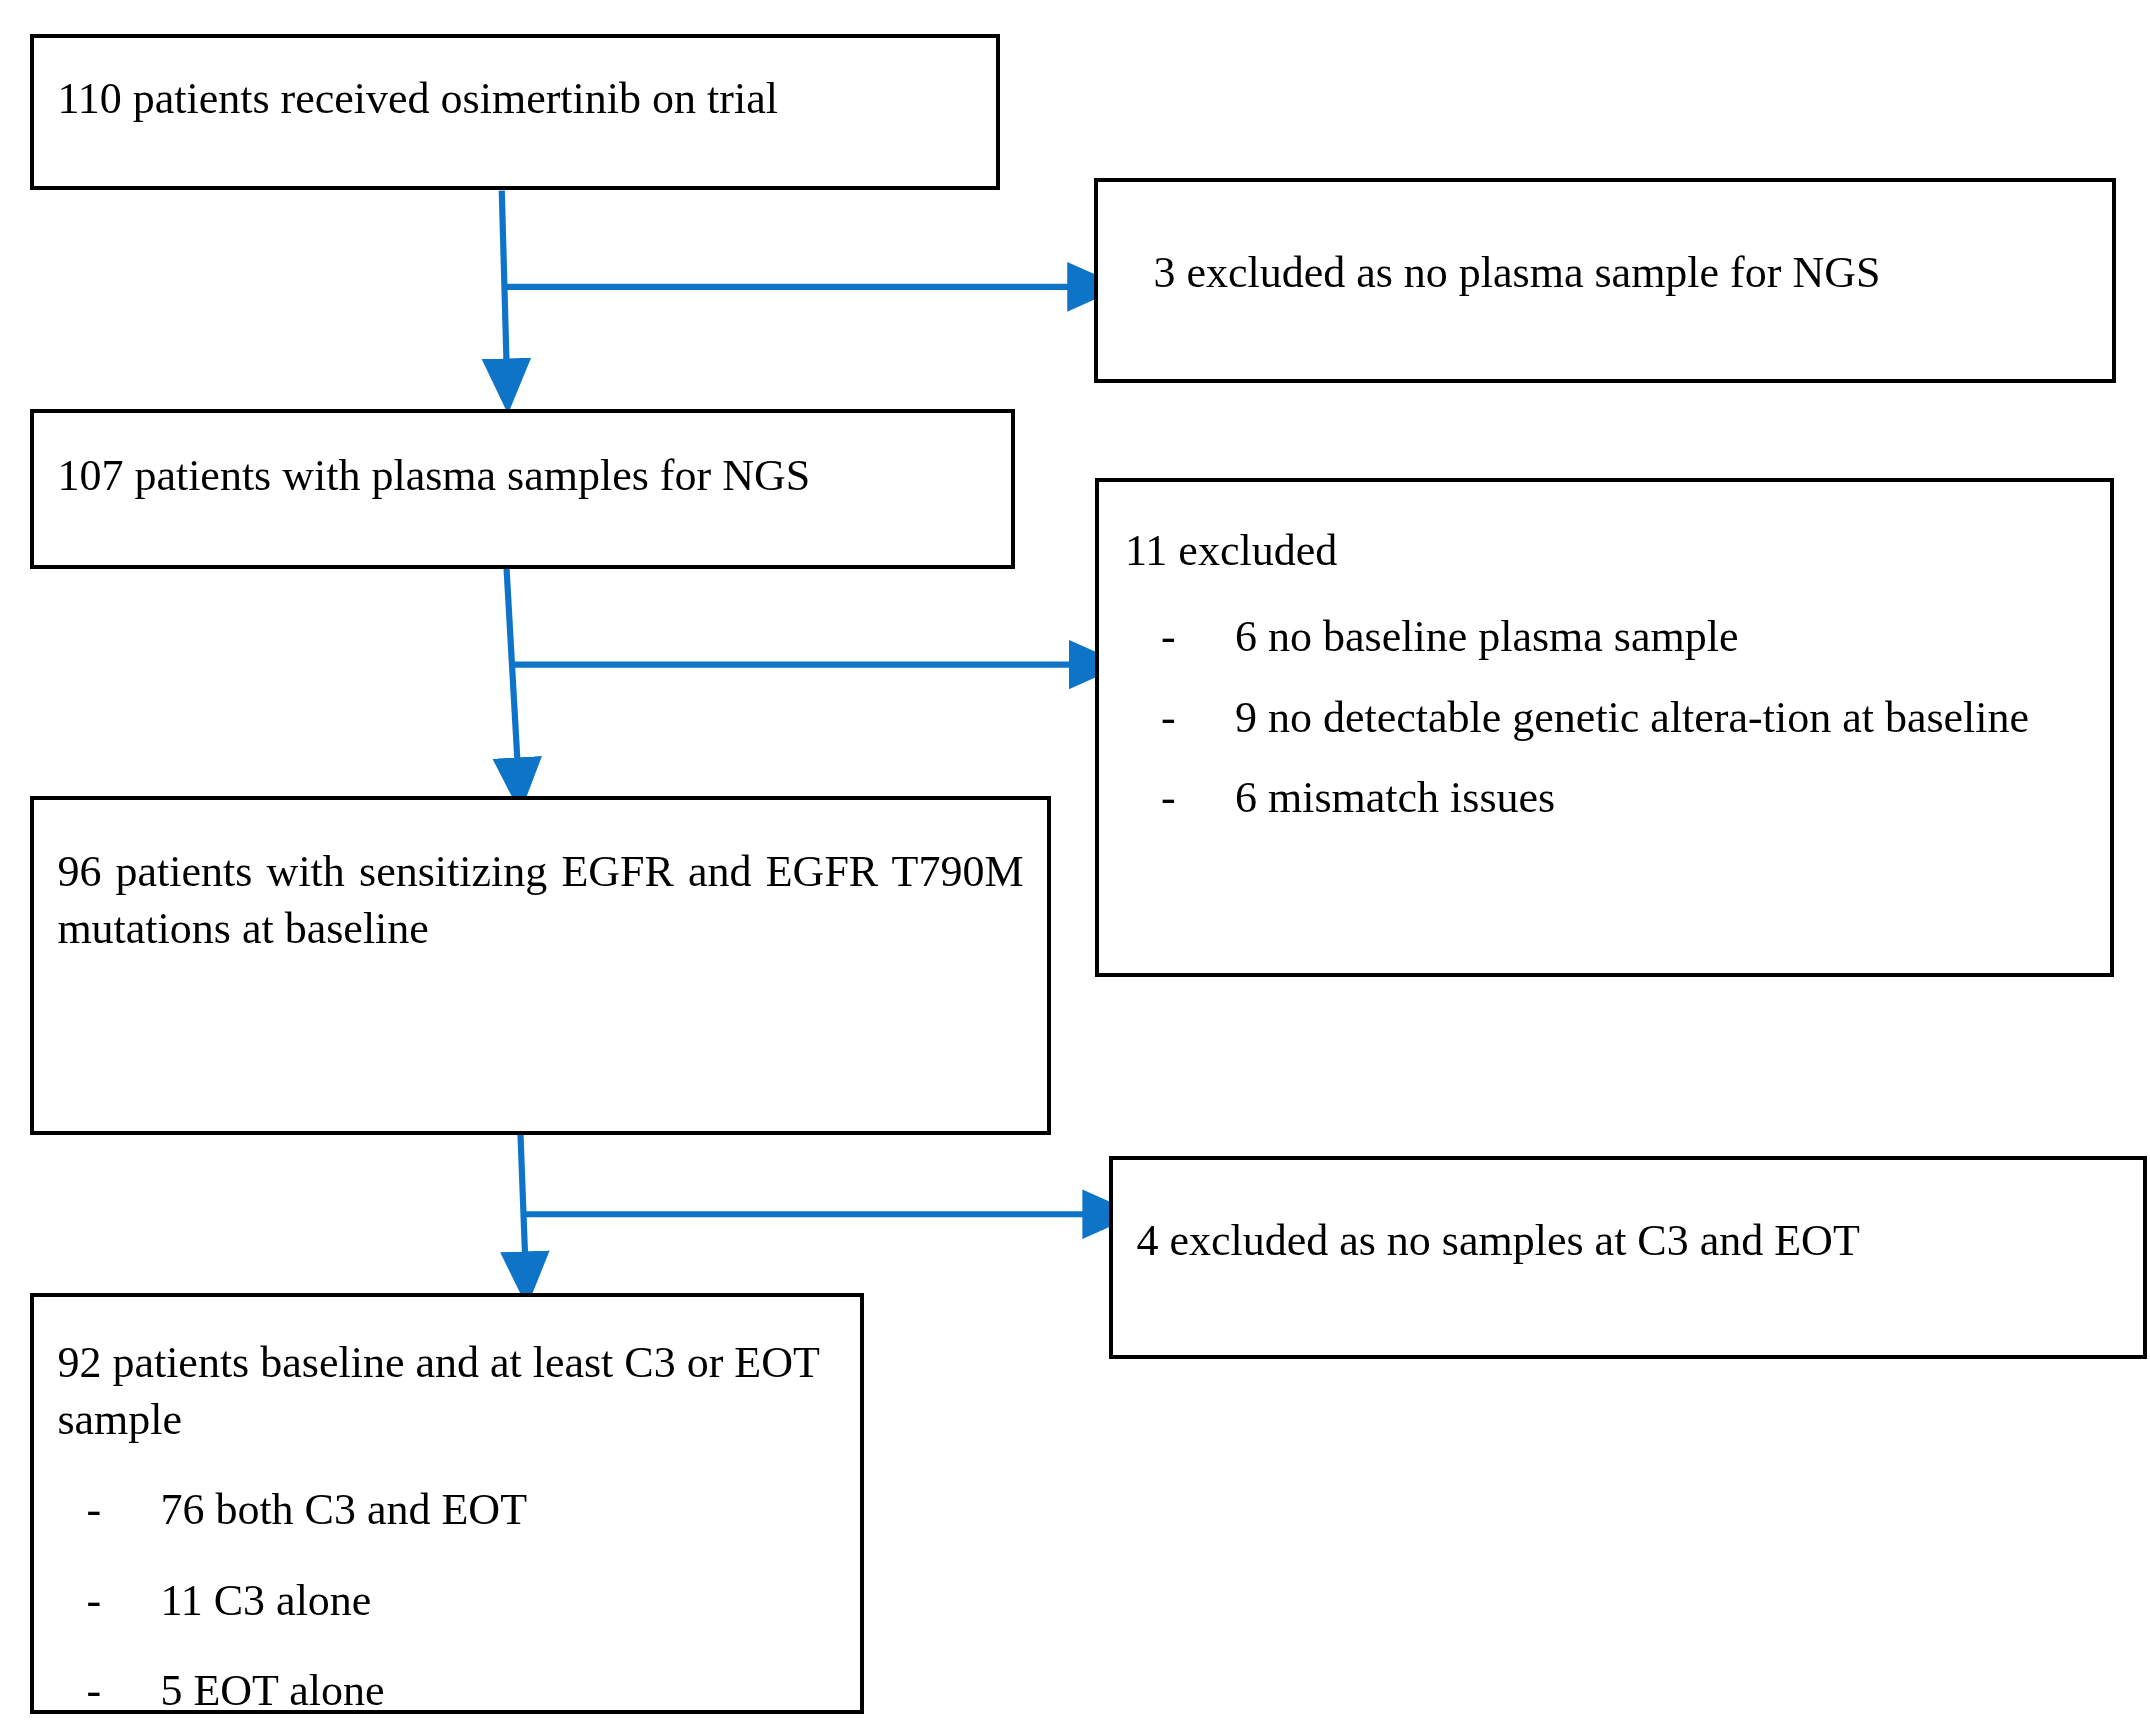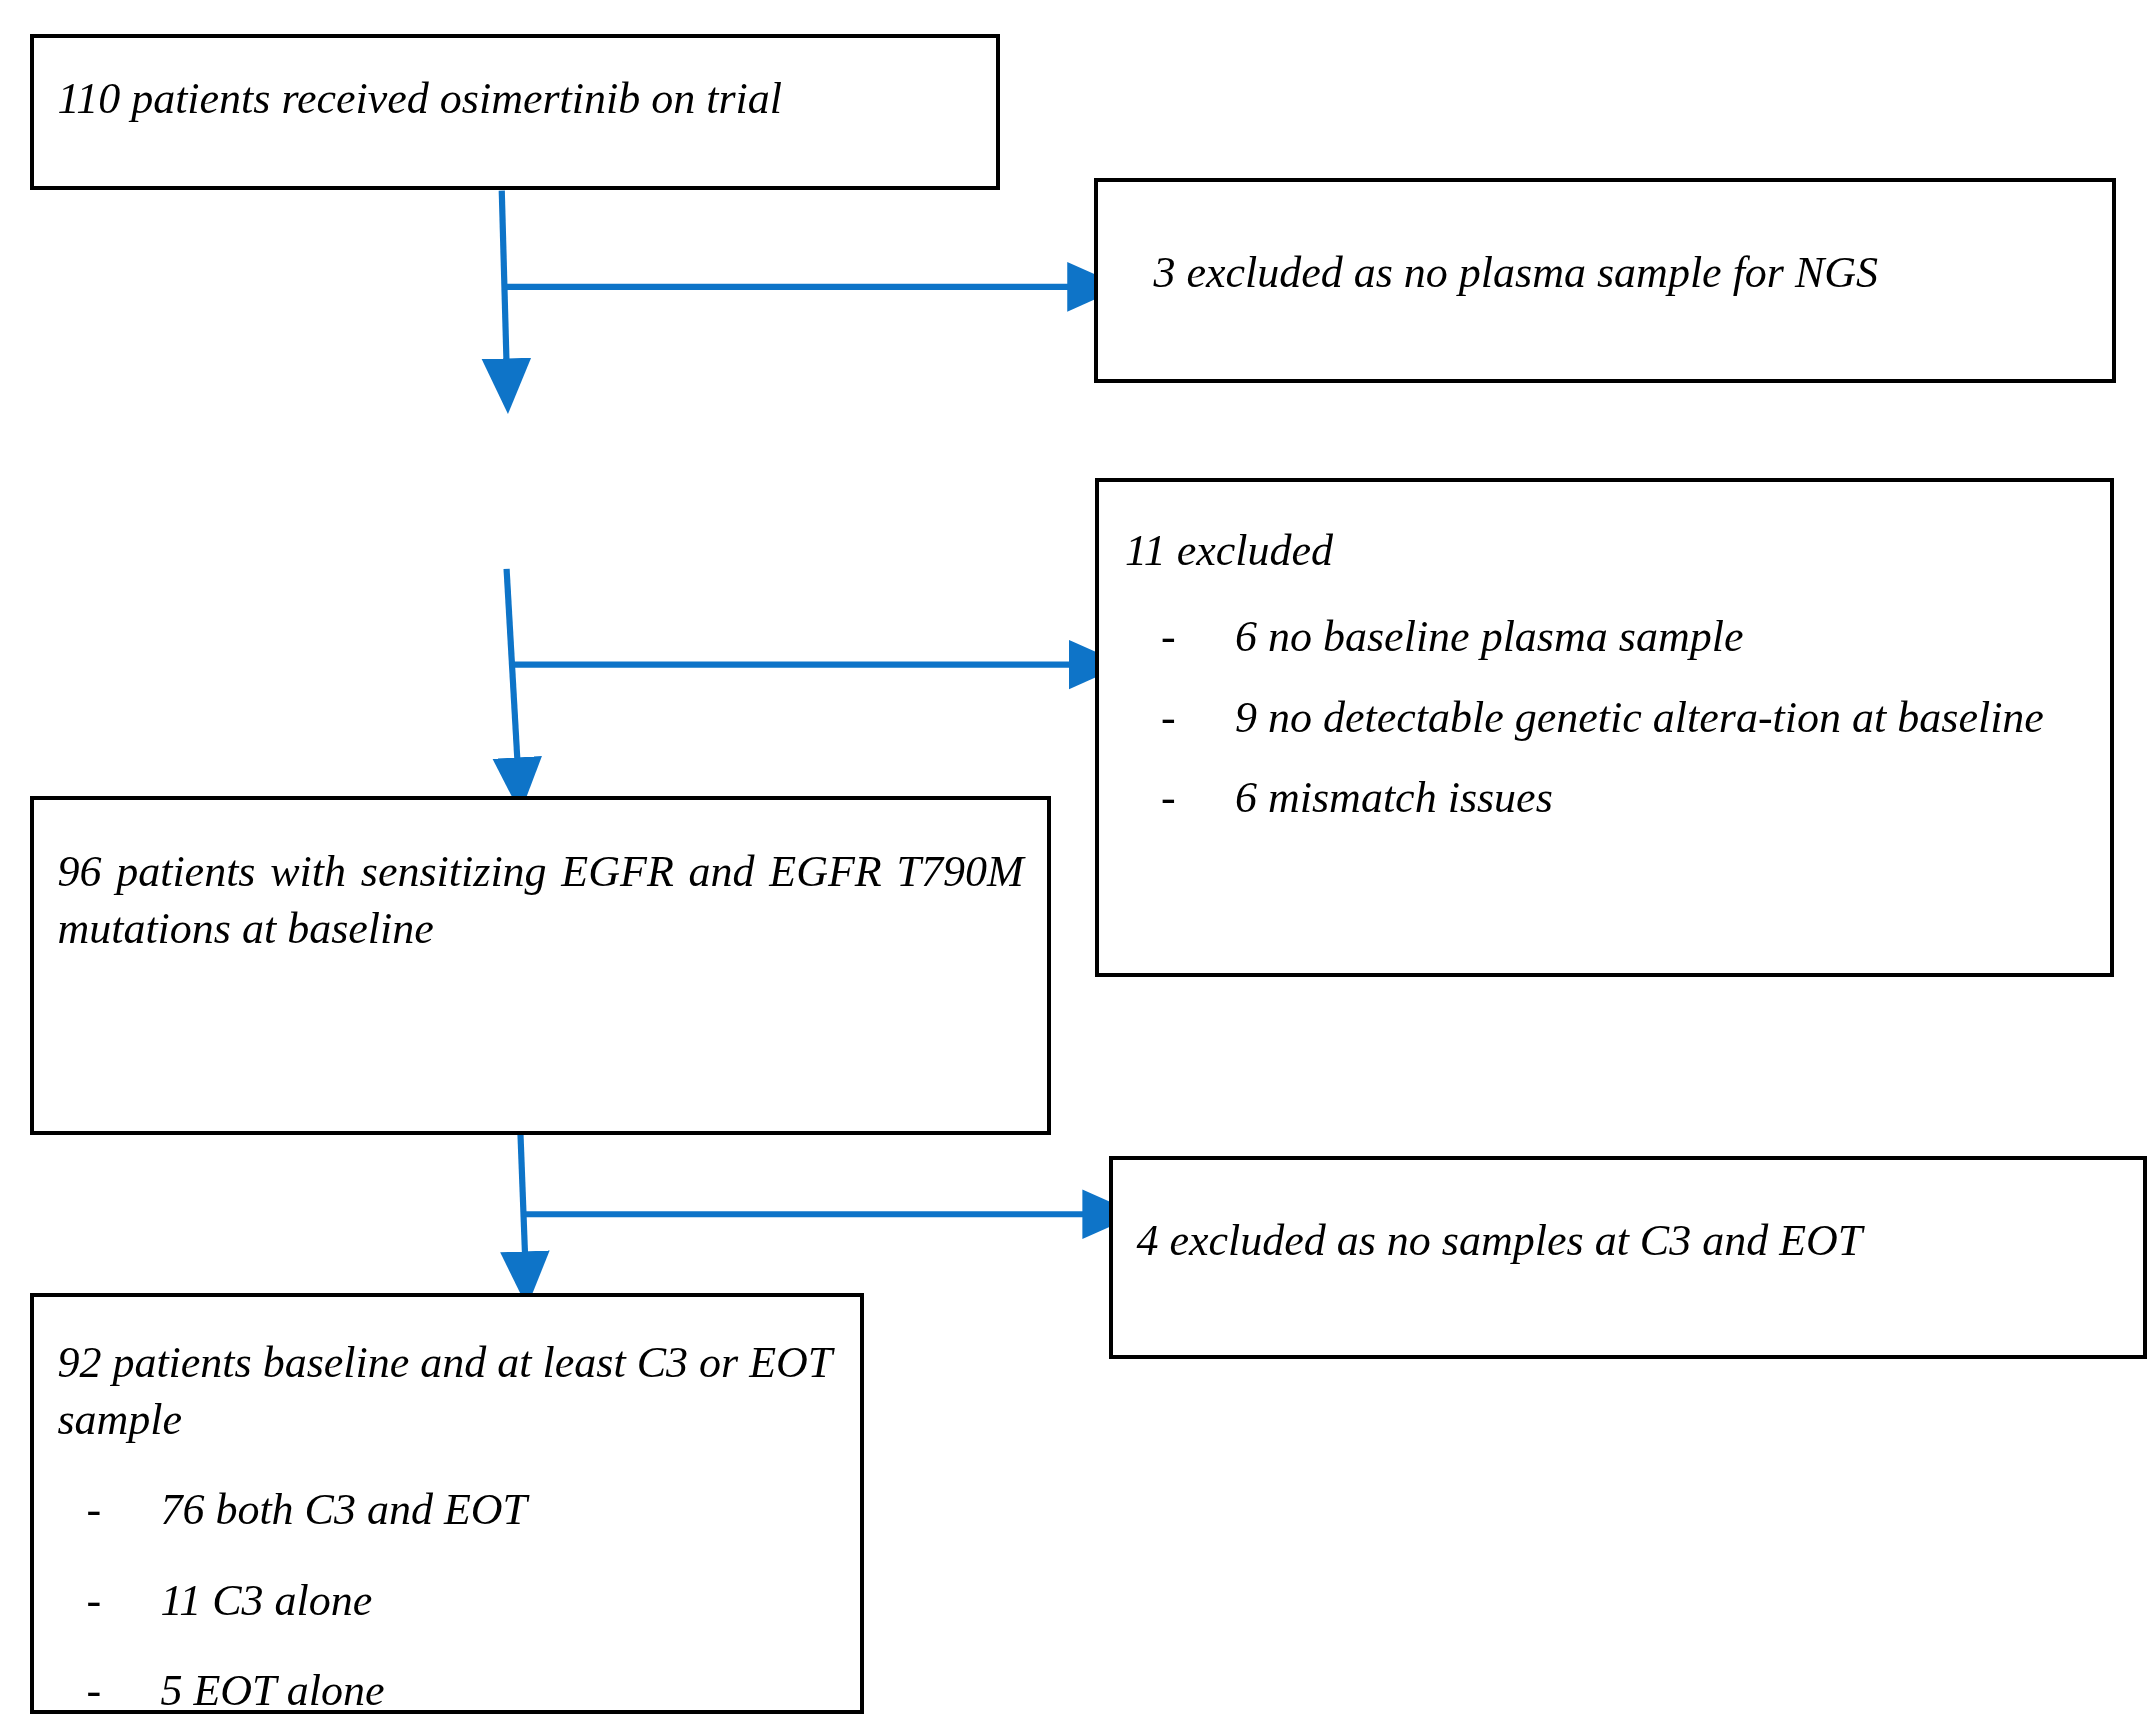--- a/index.html
+++ b/index.html
@@ -1,21 +1,21 @@
 <!DOCTYPE html>
 <html style="font-size:11px"><head>
 <meta charset="utf-8">
 <style>
   html,body{margin:0;padding:0;background:#ffffff;}
   body{
     width:2151px;height:1735px;position:relative;overflow:hidden;
     font-family:"Liberation Serif","DejaVu Serif",serif;
     color:#000000;
   }
-  #canvas{position:absolute;left:0;top:0;width:2151px;height:1735px;font-style:italic;}
+  #canvas{position:absolute;left:0;top:0;width:2151px;height:1735px;}
 
   .node{
     position:absolute;
     box-sizing:border-box;
     background:#ffffff;
     border:4.8px solid #000000;
     display:block;
   }
   .node .txt{
     position:absolute;
@@ -101,20 +101,23 @@
   </svg>
 
   <div class="node" id="n-box1">
     <div class="txt">110 patients received osimertinib on trial</div>
   </div>
 
   <div class="node" id="n-excl1">
     <div class="txt">3 excluded as no plasma sample for NGS</div>
   </div>
 
+  <div class="node" id="n-box2">
+    <div class="txt">107 patients with plasma samples for NGS</div>
+  </div>
 
   <div class="node" id="n-excl2">
     <div class="txt">
       <div>11 excluded</div>
       <ul class="blist">
         <li><span class="dash">-</span><span>6 no baseline plasma sample</span></li>
         <li><span class="dash">-</span><span>9 no detectable genetic altera-tion at baseline</span></li>
         <li><span class="dash">-</span><span>6 mismatch issues</span></li>
       </ul>
     </div>

